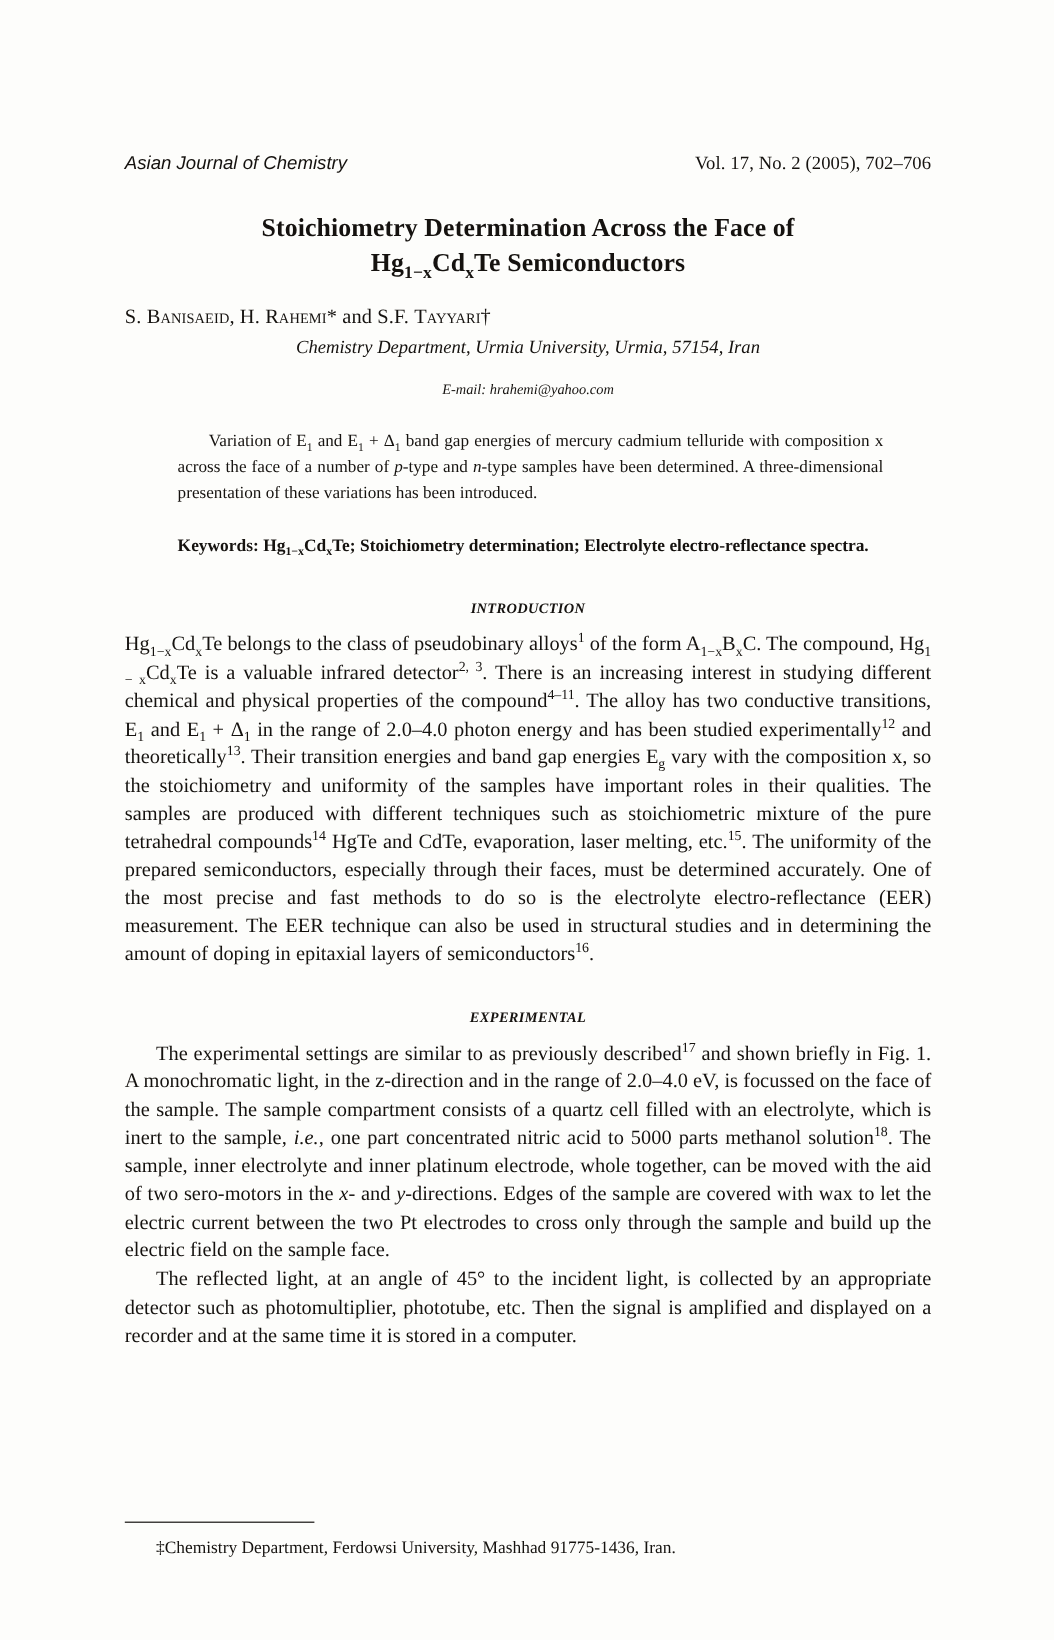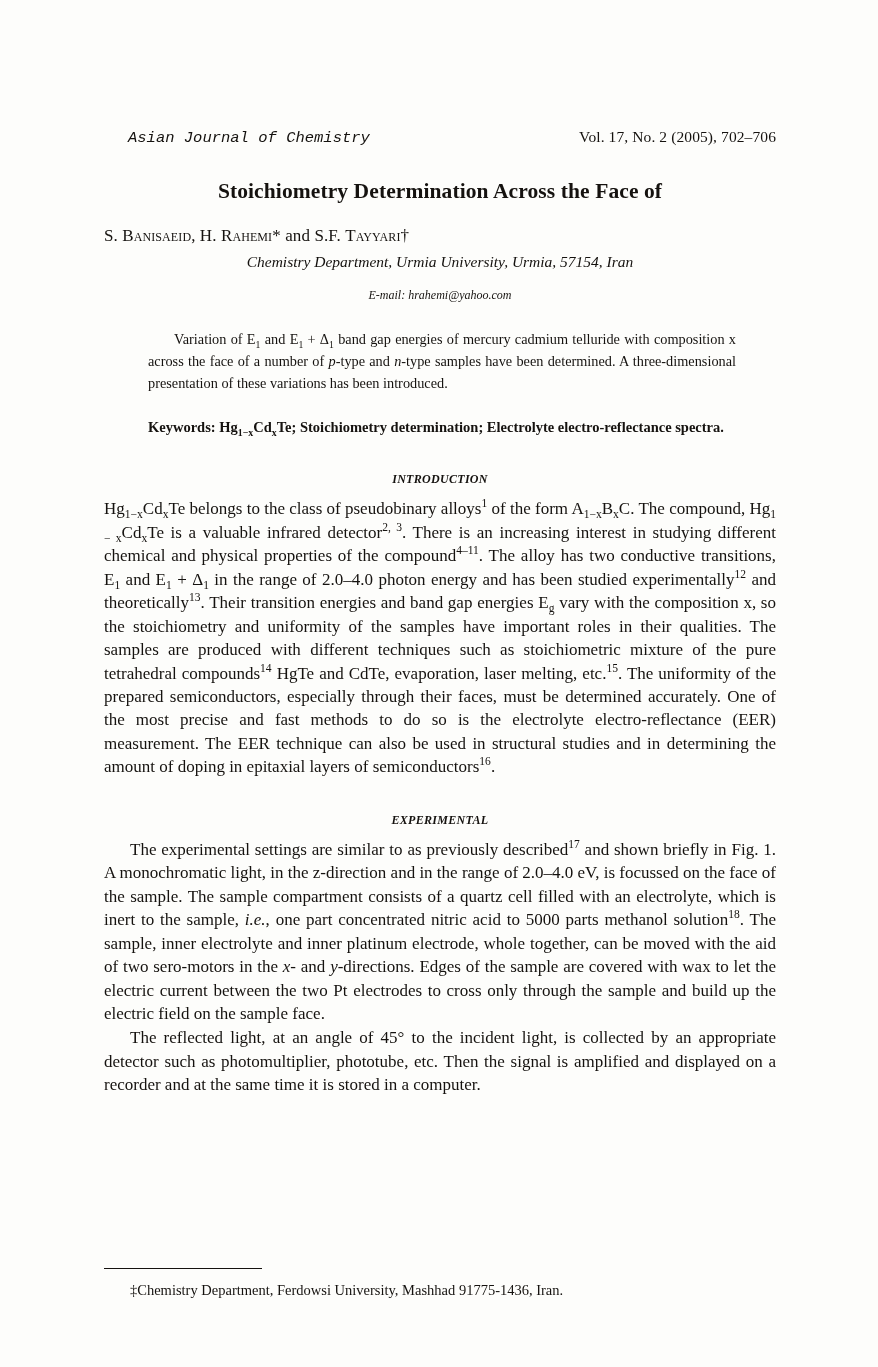--- a/index.html
+++ b/index.html
@@ -25,22 +25,21 @@
   
   .runhead {
     display: flex;
     justify-content: space-between;
     align-items: baseline;
     font-size: 15.5px;
     margin-bottom: 30px;
   }
   .runhead .journal {
     font-style: italic;
-    font-family: Liberation Mono, monospace;
-    margin-left: 24px;
+    font-family: Liberation Sans, sans-serif;
   }
   .runhead .volinfo {
     font-family: "Liberation Serif", serif;
     letter-spacing: 0.1px;
   }
   
   .title {
     text-align: center;
     font-weight: bold;
     font-size: 21.5px;
@@ -139,20 +138,21 @@
 <div class="page">
   <div class="content">
 
     <div class="runhead">
       <span class="journal">Asian Journal of Chemistry</span>
       <span class="volinfo">Vol. 17, No. 2 (2005), 702–706</span>
     </div>
 
     <h1 class="title">
       <span>Stoichiometry Determination Across the Face of</span>
+      <span class="l2"><span>Hg</span><sub>1−x</sub><span>Cd</span><sub>x</sub><span>Te Semiconductors</span></span>
     </h1>
 
     <div class="authors"><span>S. </span><span class="smallcaps">Banisaeid</span><span>, H. </span><span class="smallcaps">Rahemi</span><span>*</span><span> and S.F. </span><span class="smallcaps">Tayyari</span><span>†</span></div>
 
     <div class="affil">Chemistry Department, Urmia University, Urmia, 57154, Iran</div>
     <div class="email">E-mail: hrahemi@yahoo.com</div>
 
     <div class="abstract"><span>Variation of E</span><sub>1</sub><span> and E</span><sub>1</sub><span> + Δ</span><sub>1</sub><span> band gap energies of mercury cadmium telluride with composition x across the face of a number of </span><i>p</i><span>-type and </span><i>n</i><span>-type samples have been determined. A three-dimensional presentation of these variations has been introduced.</span></div>
 
     <div class="keywords"><span>Keywords: </span><span>Hg</span><sub>1−x</sub><span>Cd</span><sub>x</sub><span>Te; Stoichiometry determination; Electrolyte electro-reflectance spectra.</span></div>

